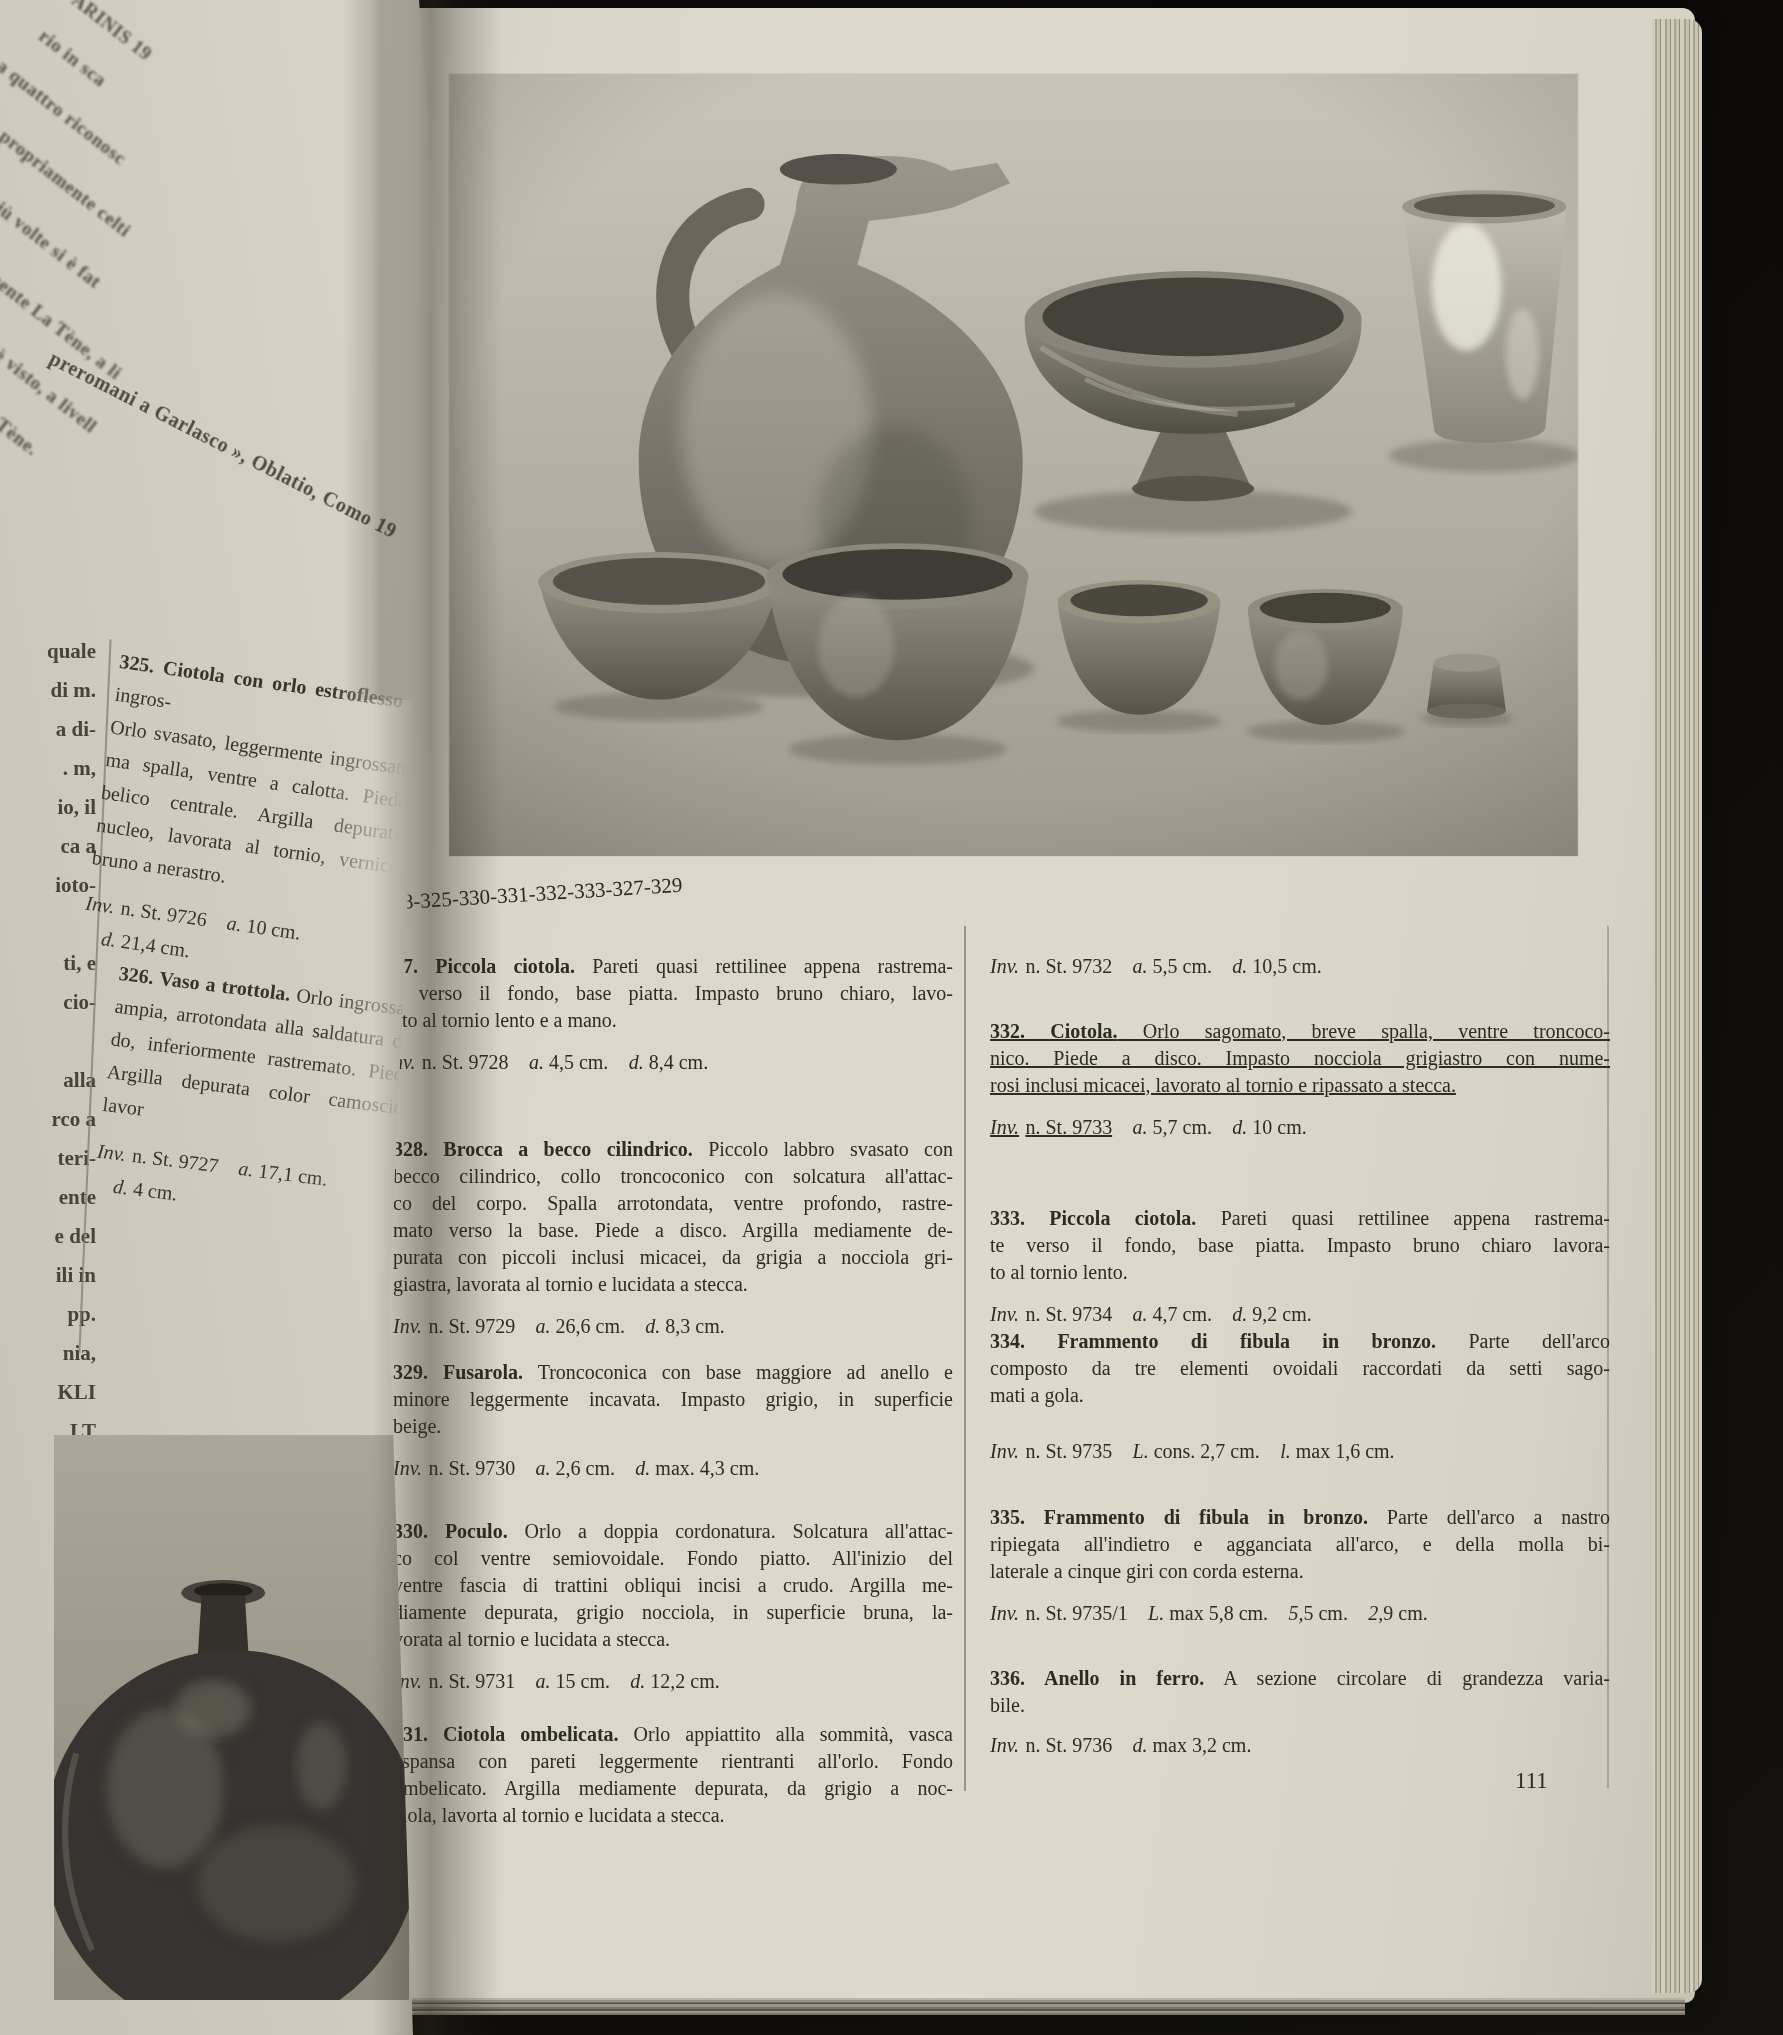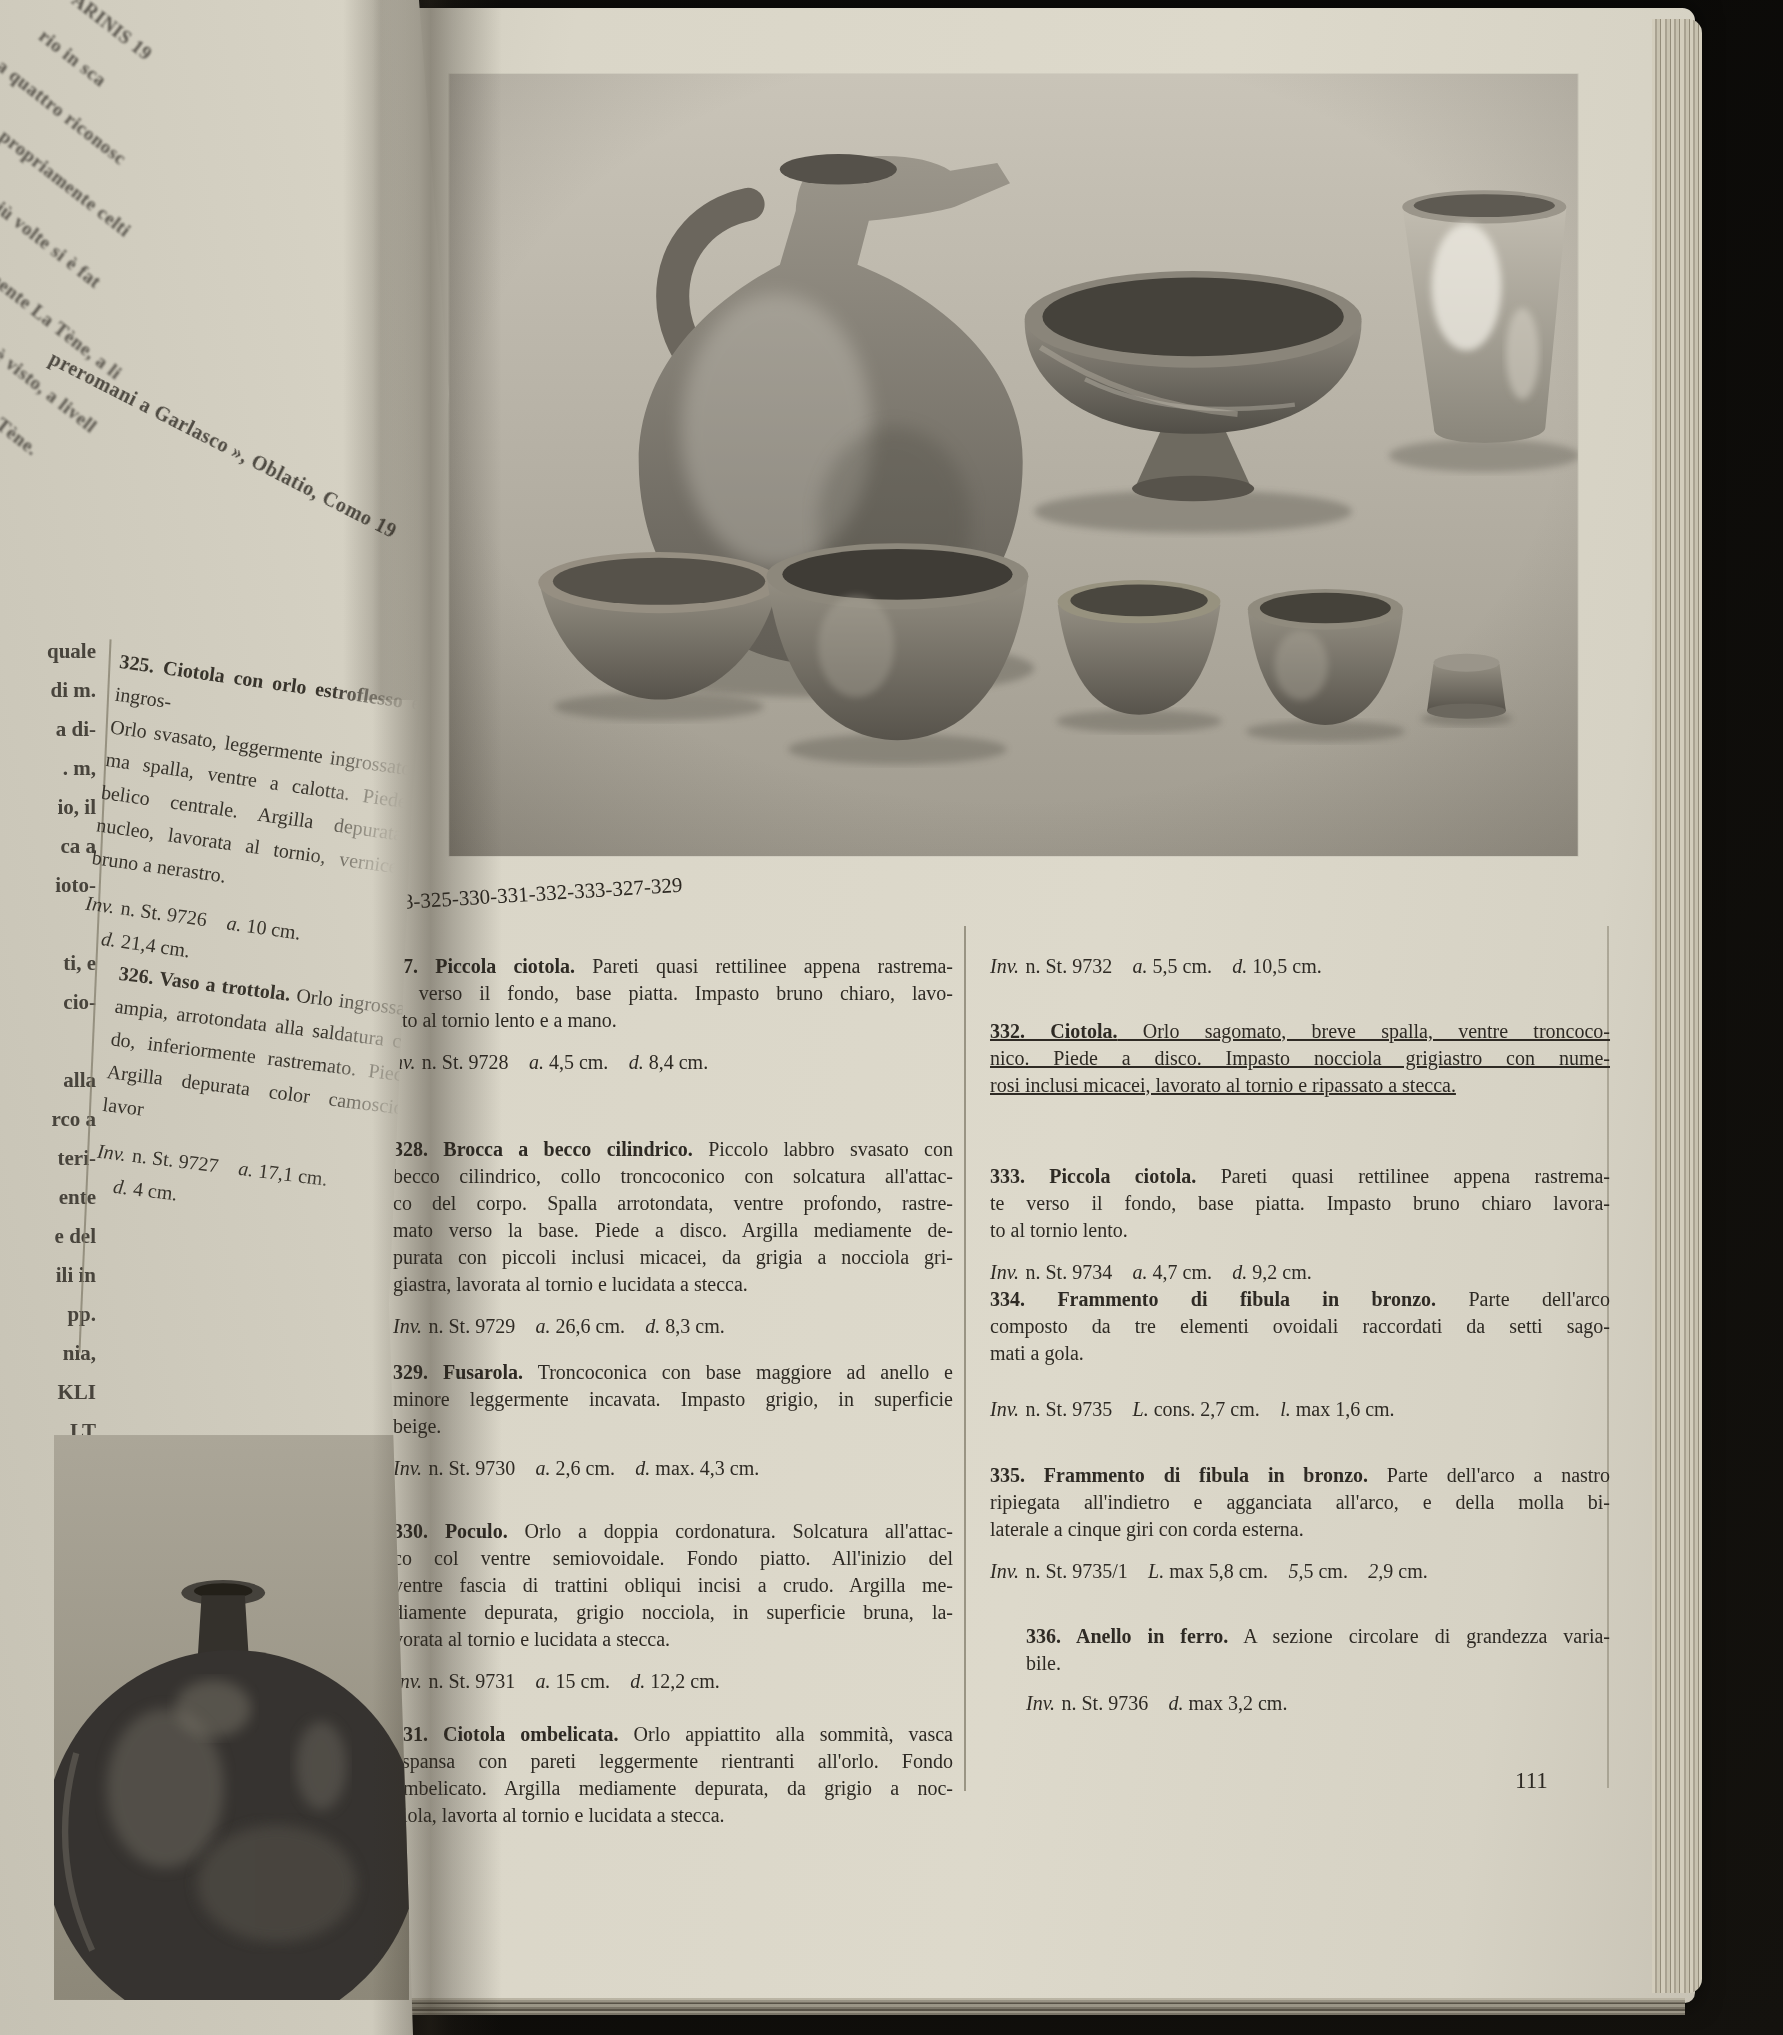--- a/index.html
+++ b/index.html
@@ -204,40 +204,41 @@
         <p class="el end">ciola, lavorta al tornio e lucidata a stecca.</p>
       </div>
     </div>
 
     <div class="col" style="left:659px;top:945px;width:620px;">
       <p class="inv" style="margin-top:0;"><span class="lab">Inv.</span><span class="num">n. St. 9732</span><span class="dim">a. 5,5 cm.</span><span class="dim">d. 10,5 cm.</span></p>
       <div class="ent" style="margin-top:38px;text-decoration:underline;">
         <p class="el"><span class="hd">332. Ciotola.</span><span> Orlo sagomato, breve spalla, ventre troncoco-</span></p>
         <p class="el">nico. Piede a disco. Impasto nocciola grigiastro con nume-</p>
         <p class="el end">rosi inclusi micacei, lavorato al tornio e ripassato a stecca.</p>
+        <p class="inv"><span class="lab">Inv.</span><span class="num">n. St. 9733</span><span class="dim">a. 5,7 cm.</span><span class="dim">d. 10 cm.</span></p>
       </div>
       <div class="ent" style="margin-top:64px;">
         <p class="el"><span class="hd">333. Piccola ciotola.</span><span> Pareti quasi rettilinee appena rastrema-</span></p>
         <p class="el">te verso il fondo, base piatta. Impasto bruno chiaro lavora-</p>
         <p class="el end">to al tornio lento.</p>
         <p class="inv"><span class="lab">Inv.</span><span class="num">n. St. 9734</span><span class="dim">a. 4,7 cm.</span><span class="dim">d. 9,2 cm.</span></p>
       </div>
       <div class="ent" style="">
         <p class="el"><span class="hd">334. Frammento di fibula in bronzo.</span><span> Parte dell'arco</span></p>
         <p class="el">composto da tre elementi ovoidali raccordati da setti sago-</p>
         <p class="el end">mati a gola.</p>
         <p class="inv" style="margin-top:29px;"><span class="lab">Inv.</span><span class="num">n. St. 9735</span><span class="dim">L. cons. 2,7 cm.</span><span class="dim">l. max 1,6 cm.</span></p>
       </div>
       <div class="ent" style="margin-top:39px;">
         <p class="el"><span class="hd">335. Frammento di fibula in bronzo.</span><span> Parte dell'arco a nastro</span></p>
         <p class="el">ripiegata all'indietro e agganciata all'arco, e della molla bi-</p>
         <p class="el end">laterale a cinque giri con corda esterna.</p>
         <p class="inv"><span class="lab">Inv.</span><span class="num">n. St. 9735/1</span><span class="dim">L. max 5,8 cm.</span><span class="dim">5,5 cm.</span><span class="dim">2,9 cm.</span></p>
       </div>
-      <div class="ent" style="margin-top:38px;margin-left:36px;">
+      <div class="ent" style="margin-top:38px;">
         <p class="el"><span class="hd">336. Anello in ferro.</span><span> A sezione circolare di grandezza varia-</span></p>
         <p class="el end">bile.</p>
         <p class="inv" style="margin-top:12.7px;"><span class="lab">Inv.</span><span class="num">n. St. 9736</span><span class="dim">d. max 3,2 cm.</span></p>
       </div>
     </div>
 
     <p class="pagenum">111</p>
   </div>
 
   <div class="fore-edge"></div>

